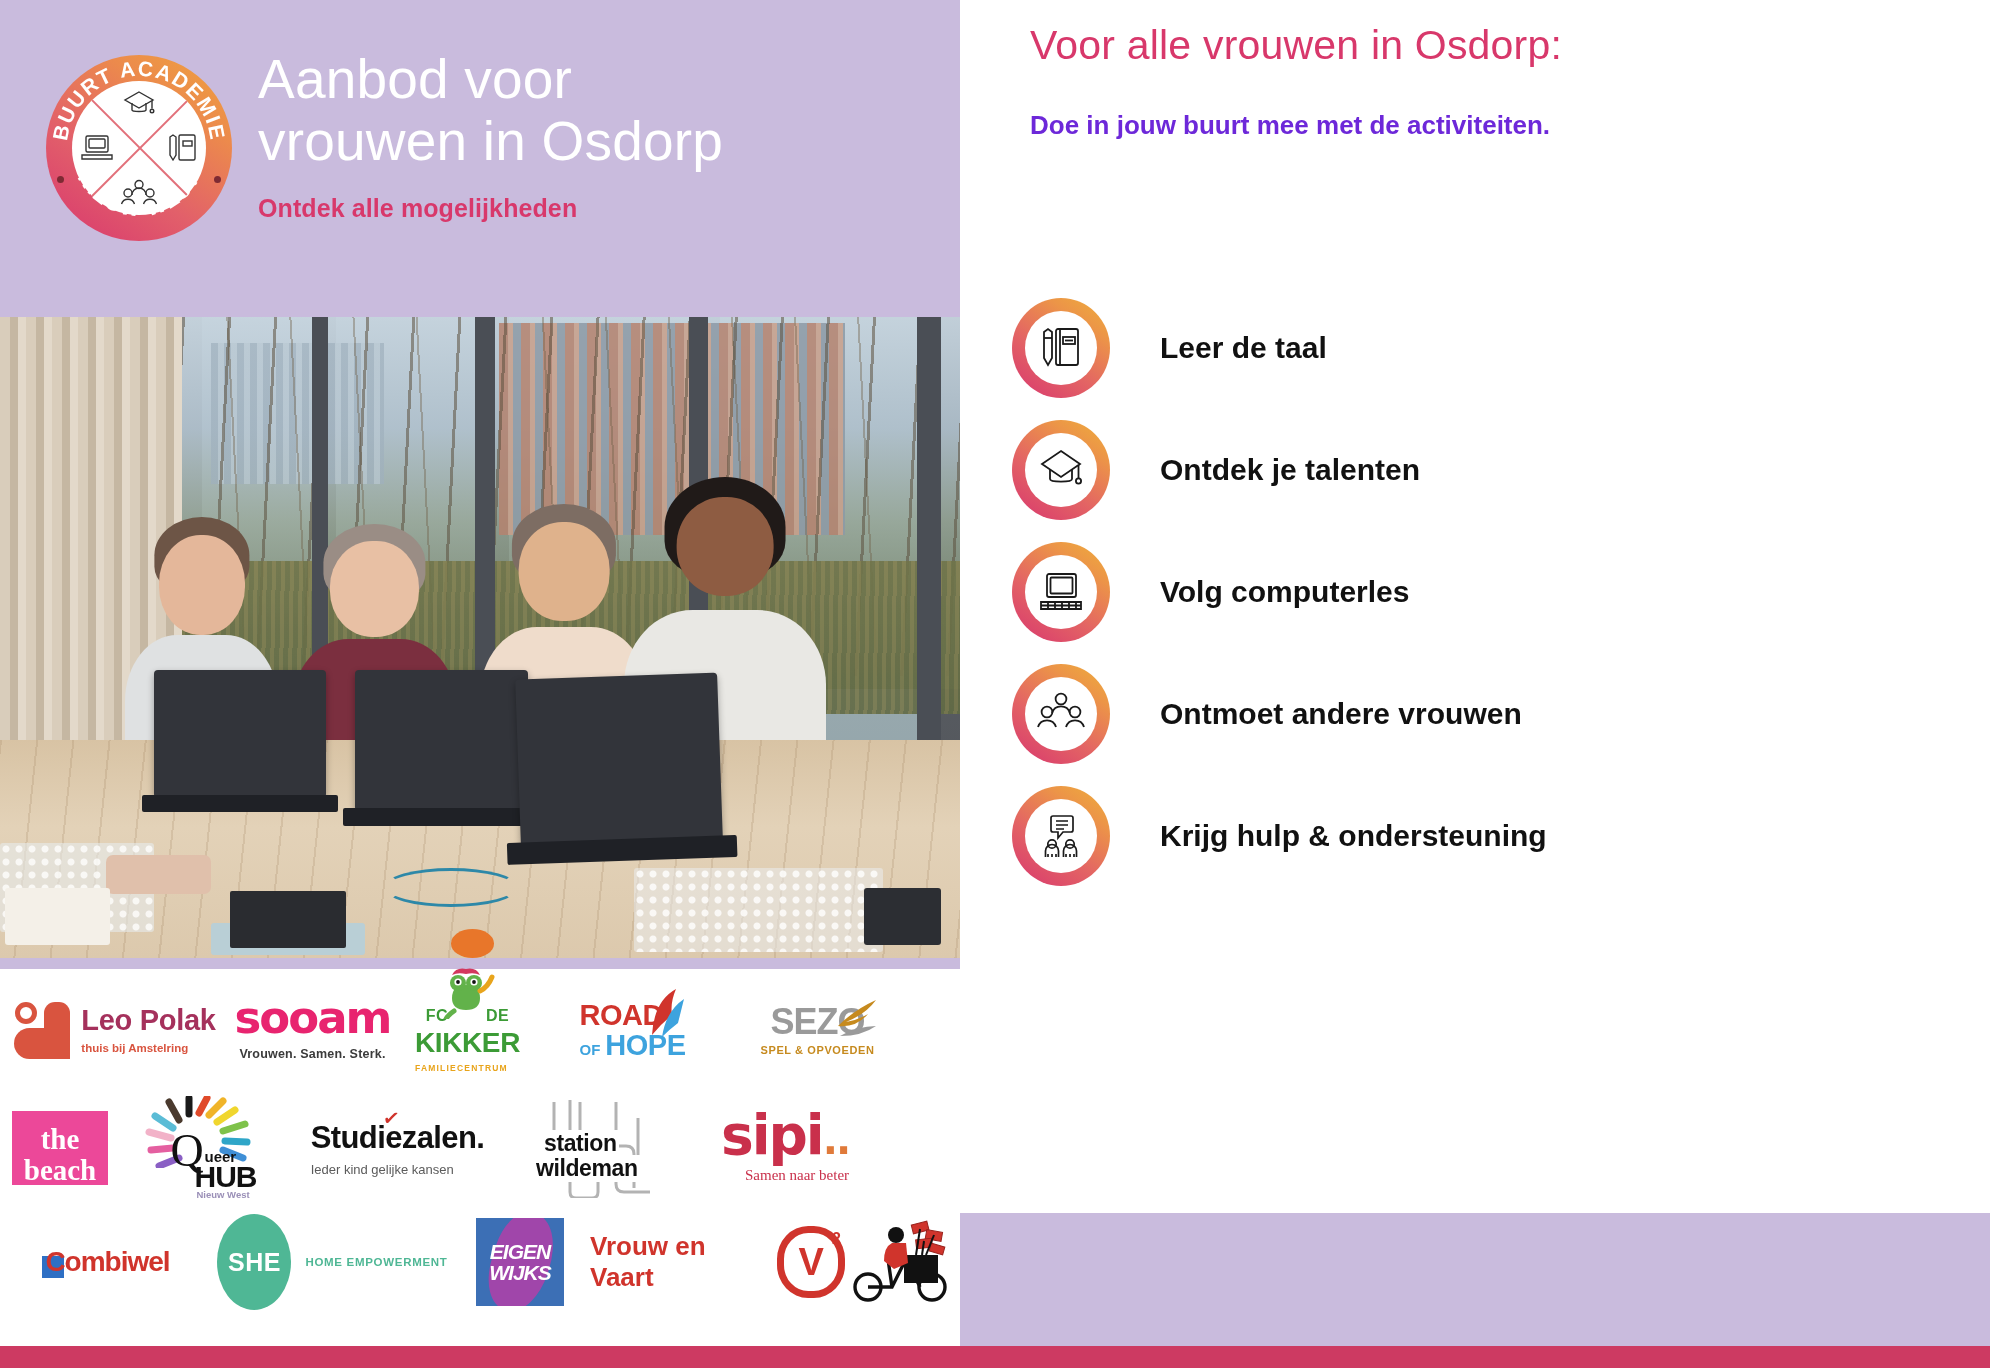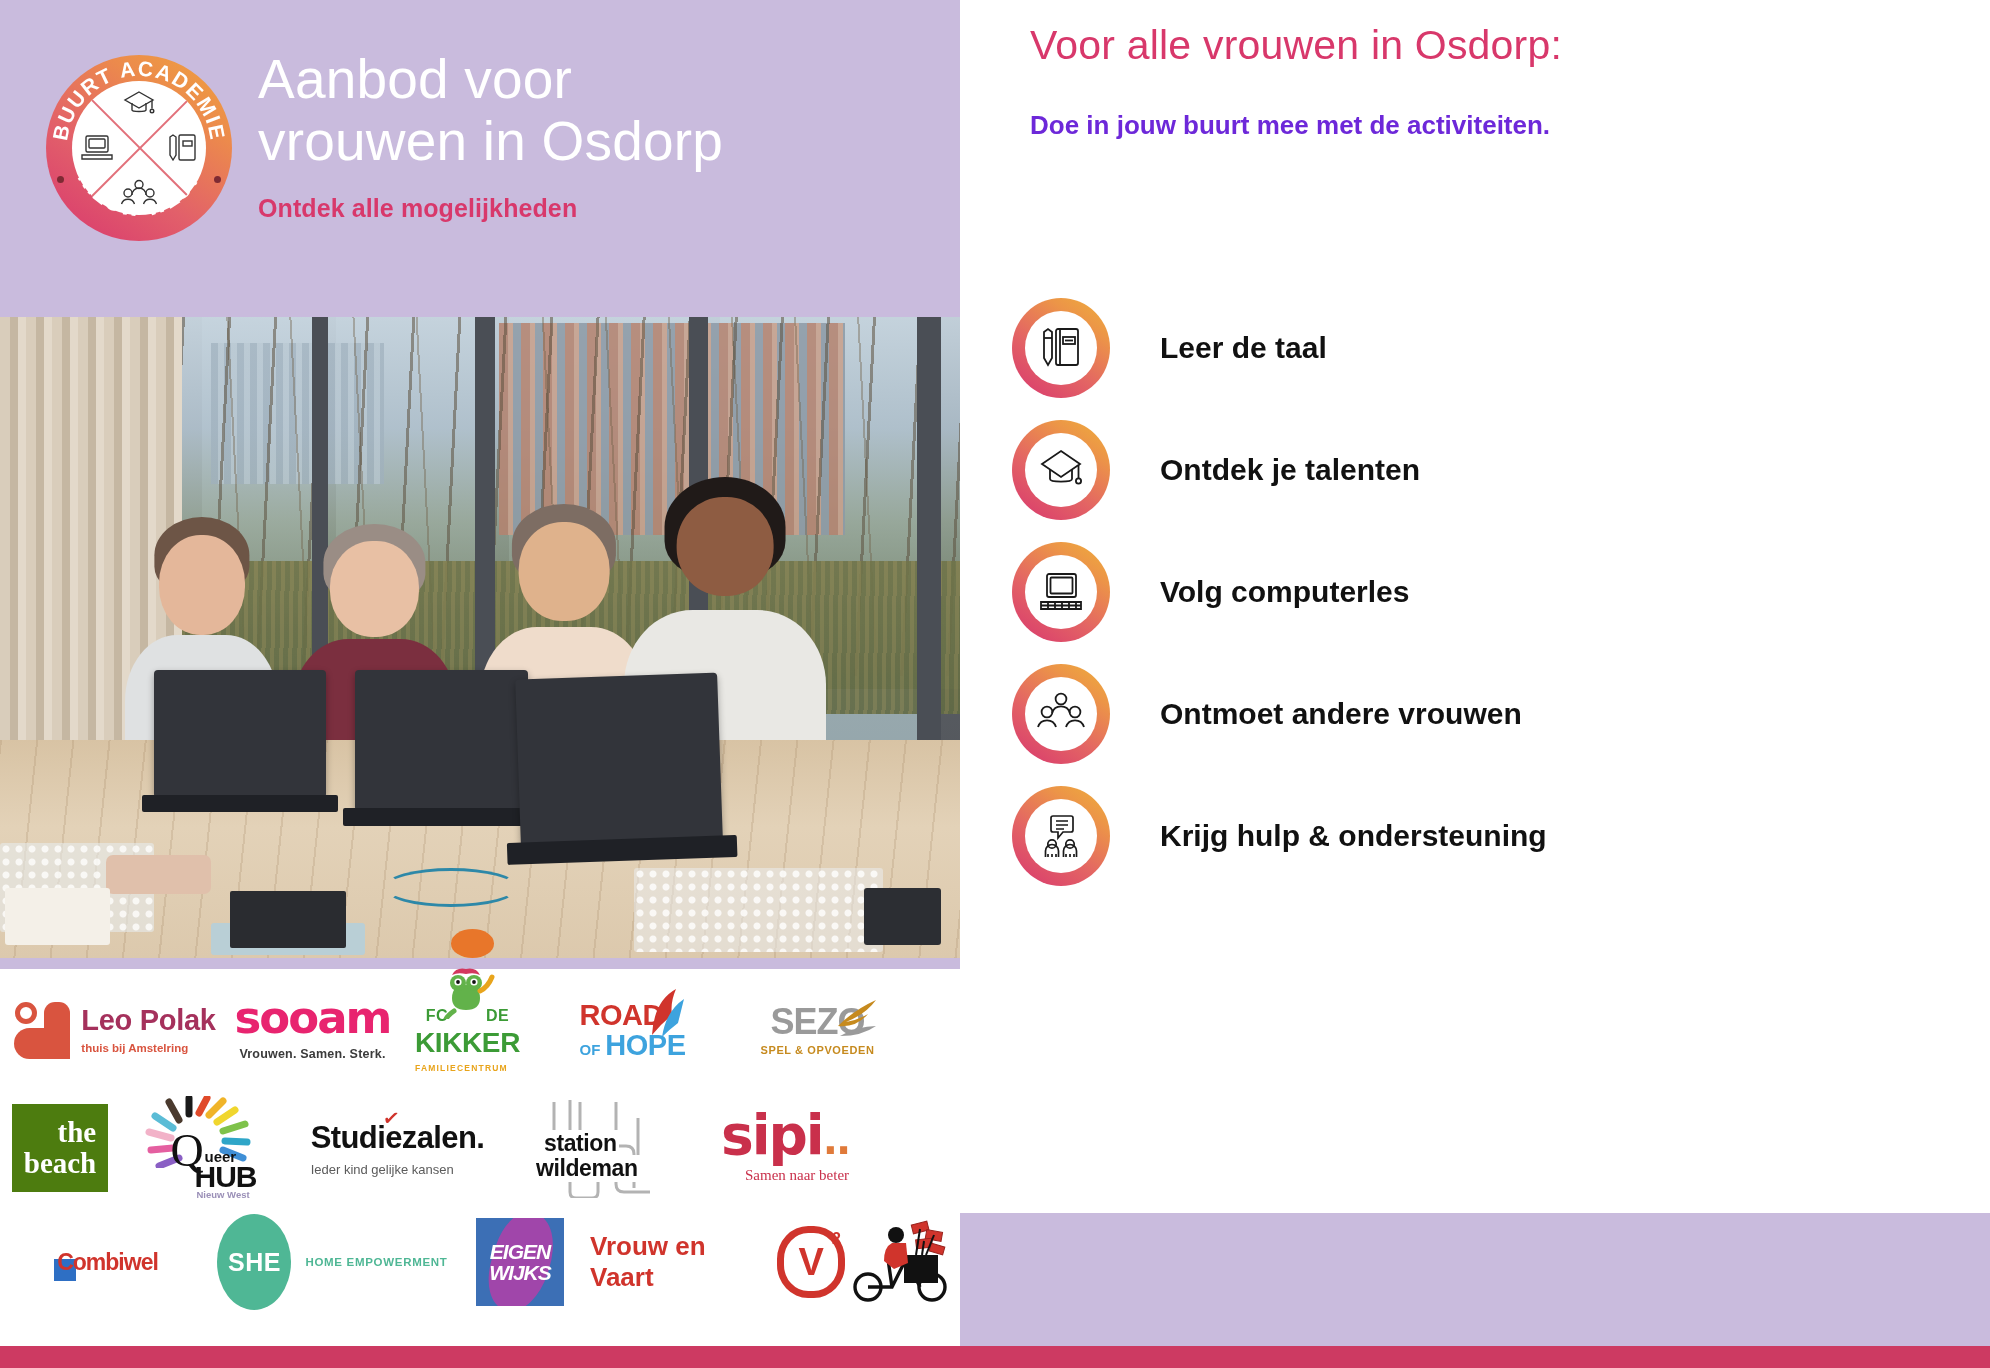--- a/index.html
+++ b/index.html
@@ -231,21 +231,21 @@
   .rh-hope { color:#3da3de; font-size:29px; font-weight:800; letter-spacing:-0.5px;}
   .rh-swoosh { position:absolute; right:-8px; top:-18px; }
 
   
   .sz { text-align:center; position:relative; }
   .sz-1 { color:#9a9a9a; font-size:36px; font-weight:800; letter-spacing:-1px; line-height:1; }
   .sz-2 { color:#c68a1e; font-size:11px; font-weight:800; letter-spacing:.6px; margin-top:4px;}
   .sz-swirl { position:absolute; right:-10px; top:-12px; }
 
   
-  .tb { background:#4d7c0f; color:#fff; padding:13px 12px 14px; text-align:right; }
+  .tb { background:#ec4899; color:#fff; padding:13px 12px 0; text-align:center; }
   .tb span { display:block; font-family:"Liberation Serif", serif; font-size:29px; font-weight:700; line-height:1.05; }
 
   
   .qh { position:relative; width:128px; height:104px; }
   .qh-burst { position:absolute; left:0; top:0; width:128px; height:72px; }
   .qh-q { position:absolute; left:32px; top:28px; font-size:46px; color:#111; font-family:"Liberation Serif", serif; }
   .qh-ueer { position:absolute; left:66px; top:52px; font-size:15px; color:#111; font-weight:600; }
   .qh-hub { position:absolute; left:56px; top:64px; font-size:30px; font-weight:800; color:#111; letter-spacing:-1px;}
   .qh-nw  { position:absolute; left:58px; top:93px; font-size:9.5px; color:#9a8fb7; font-weight:600;}
 
@@ -263,21 +263,21 @@
 
   
   .sp { text-align:right; }
   .sp-1 { color:#c9304b; font-size:55px; font-weight:700; line-height:.8; letter-spacing:-2px; font-family:"DejaVu Sans", sans-serif; }
   .sp-1 .d1 { color:#e07a3a; font-size:40px; }
   .sp-2 { color:#c9304b; font-size:15px; font-family:"Liberation Serif", serif; margin-top:10px; }
 
   
   .cw { position:relative; display:flex; align-items:center; }
   .cw-sq { position:absolute; left:-3px; top:10px; width:22px; height:22px; background:#2e6fc4; }
-  .cw-txt { position:relative; color:#d0342c; font-size:23px; font-weight:800; letter-spacing:-1px; }
+  .cw-txt { position:relative; color:#d0342c; font-size:28px; font-weight:800; letter-spacing:-1px; }
 
   
   .she { display:flex; align-items:center; gap:14px; }
   .she-oval { width:74px; height:96px; border-radius:50%; background:#4fb795; display:flex; align-items:center; justify-content:center; }
   .she-oval span { color:#fff; font-size:25px; font-weight:800; letter-spacing:.5px; }
   .she-tag { color:#4fb795; font-size:11.5px; font-weight:800; letter-spacing:.7px; }
 
   
   .ew { width:88px; height:88px; background:#3c6fb5; position:relative; overflow:hidden; display:flex; flex-direction:column; align-items:center; justify-content:center;}
   .ew-splash { position:absolute; left:16px; top:-6px; width:58px; height:100px; background:#b13fa8; transform:rotate(12deg) skewX(-6deg); opacity:.85; border-radius:38% 52% 44% 50%;}

